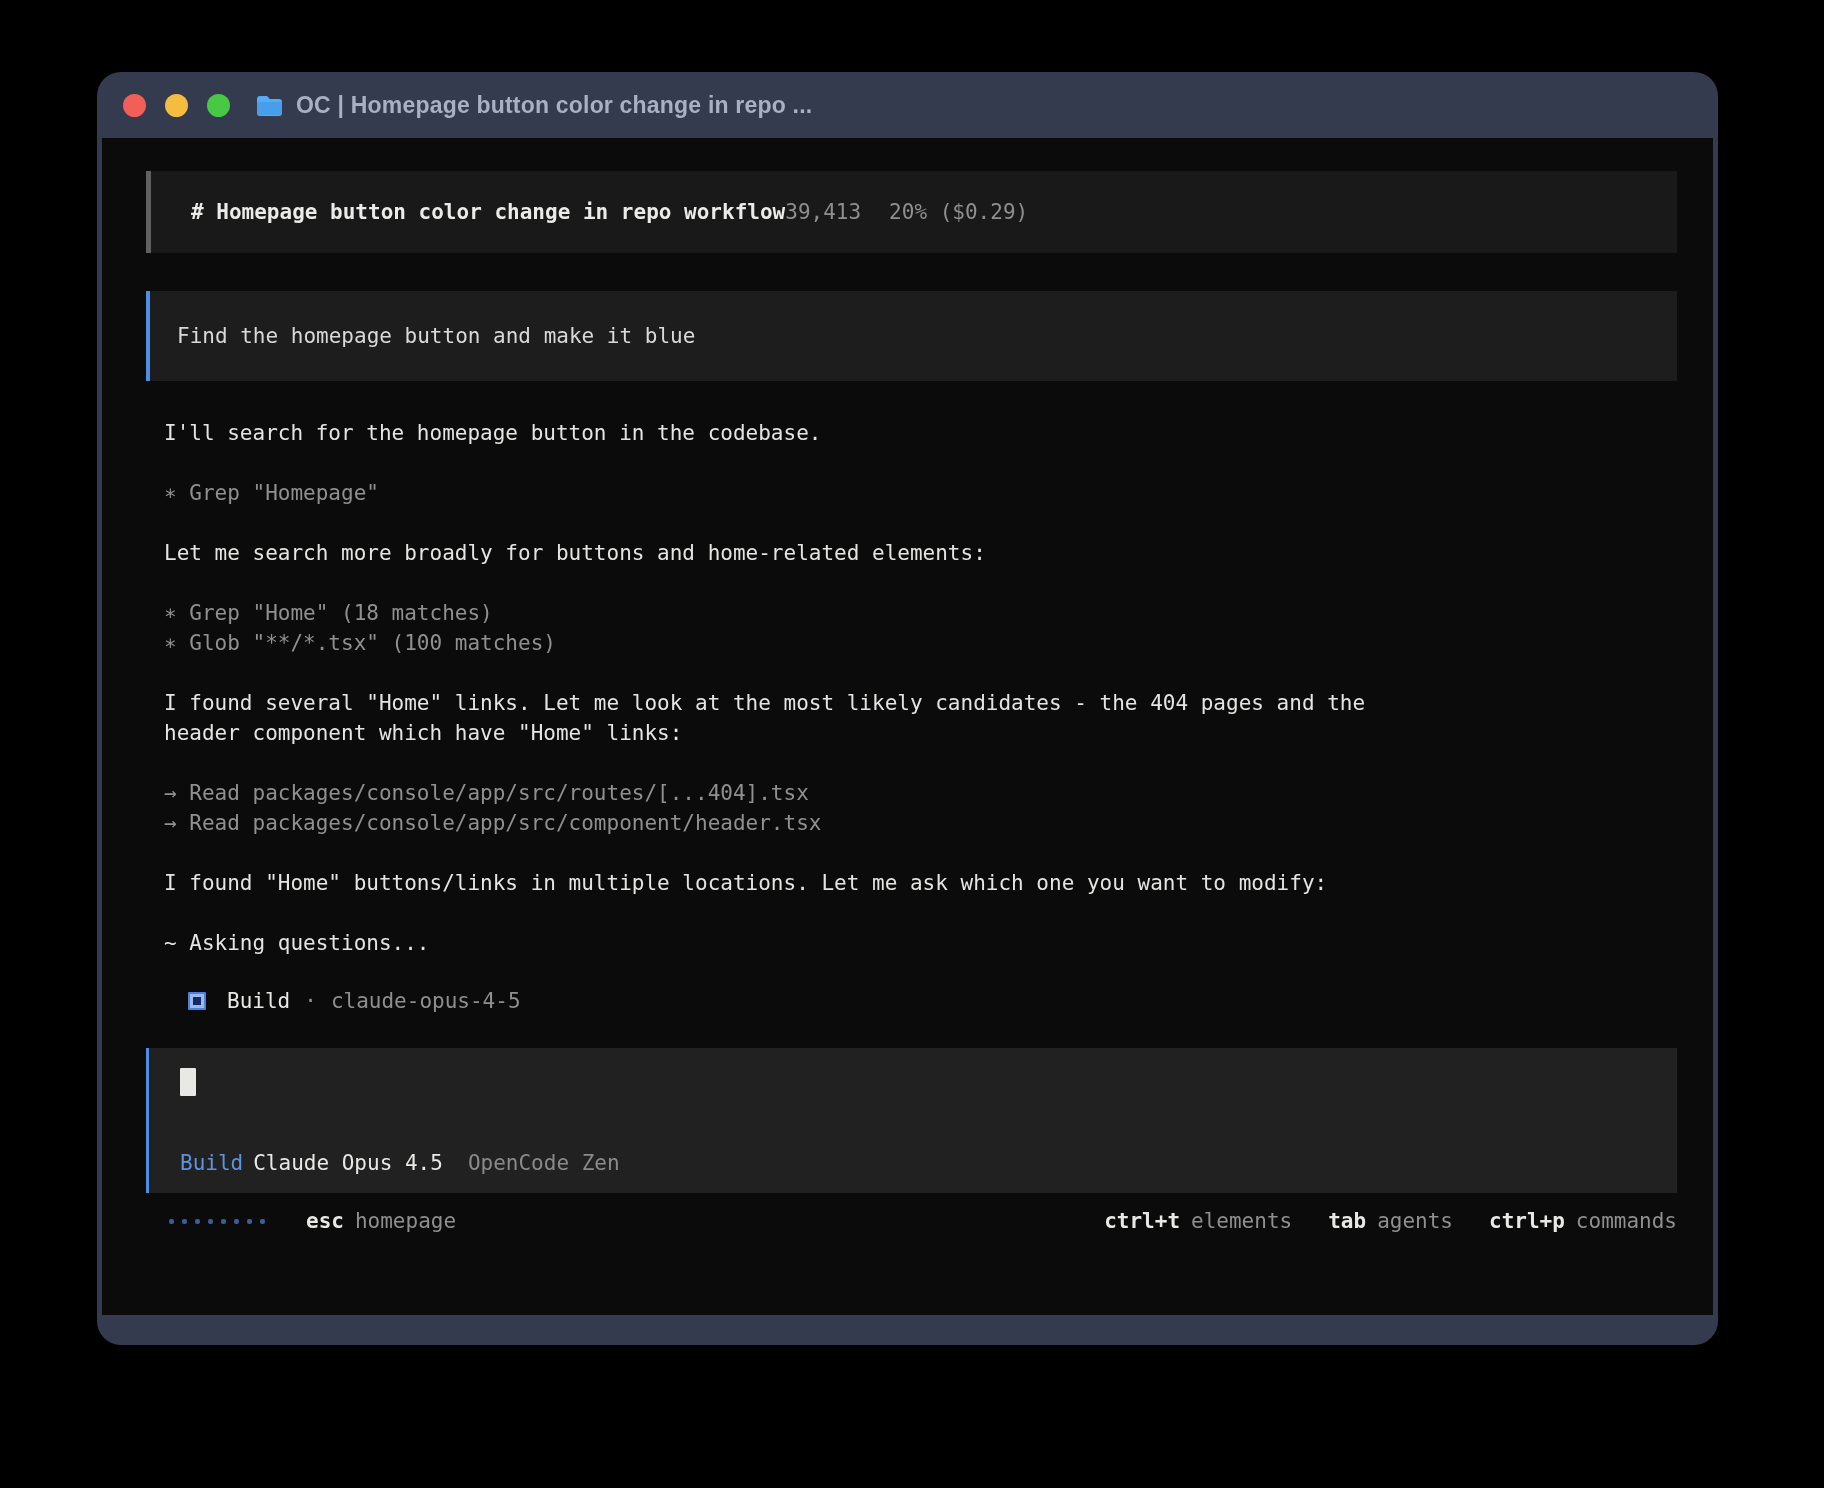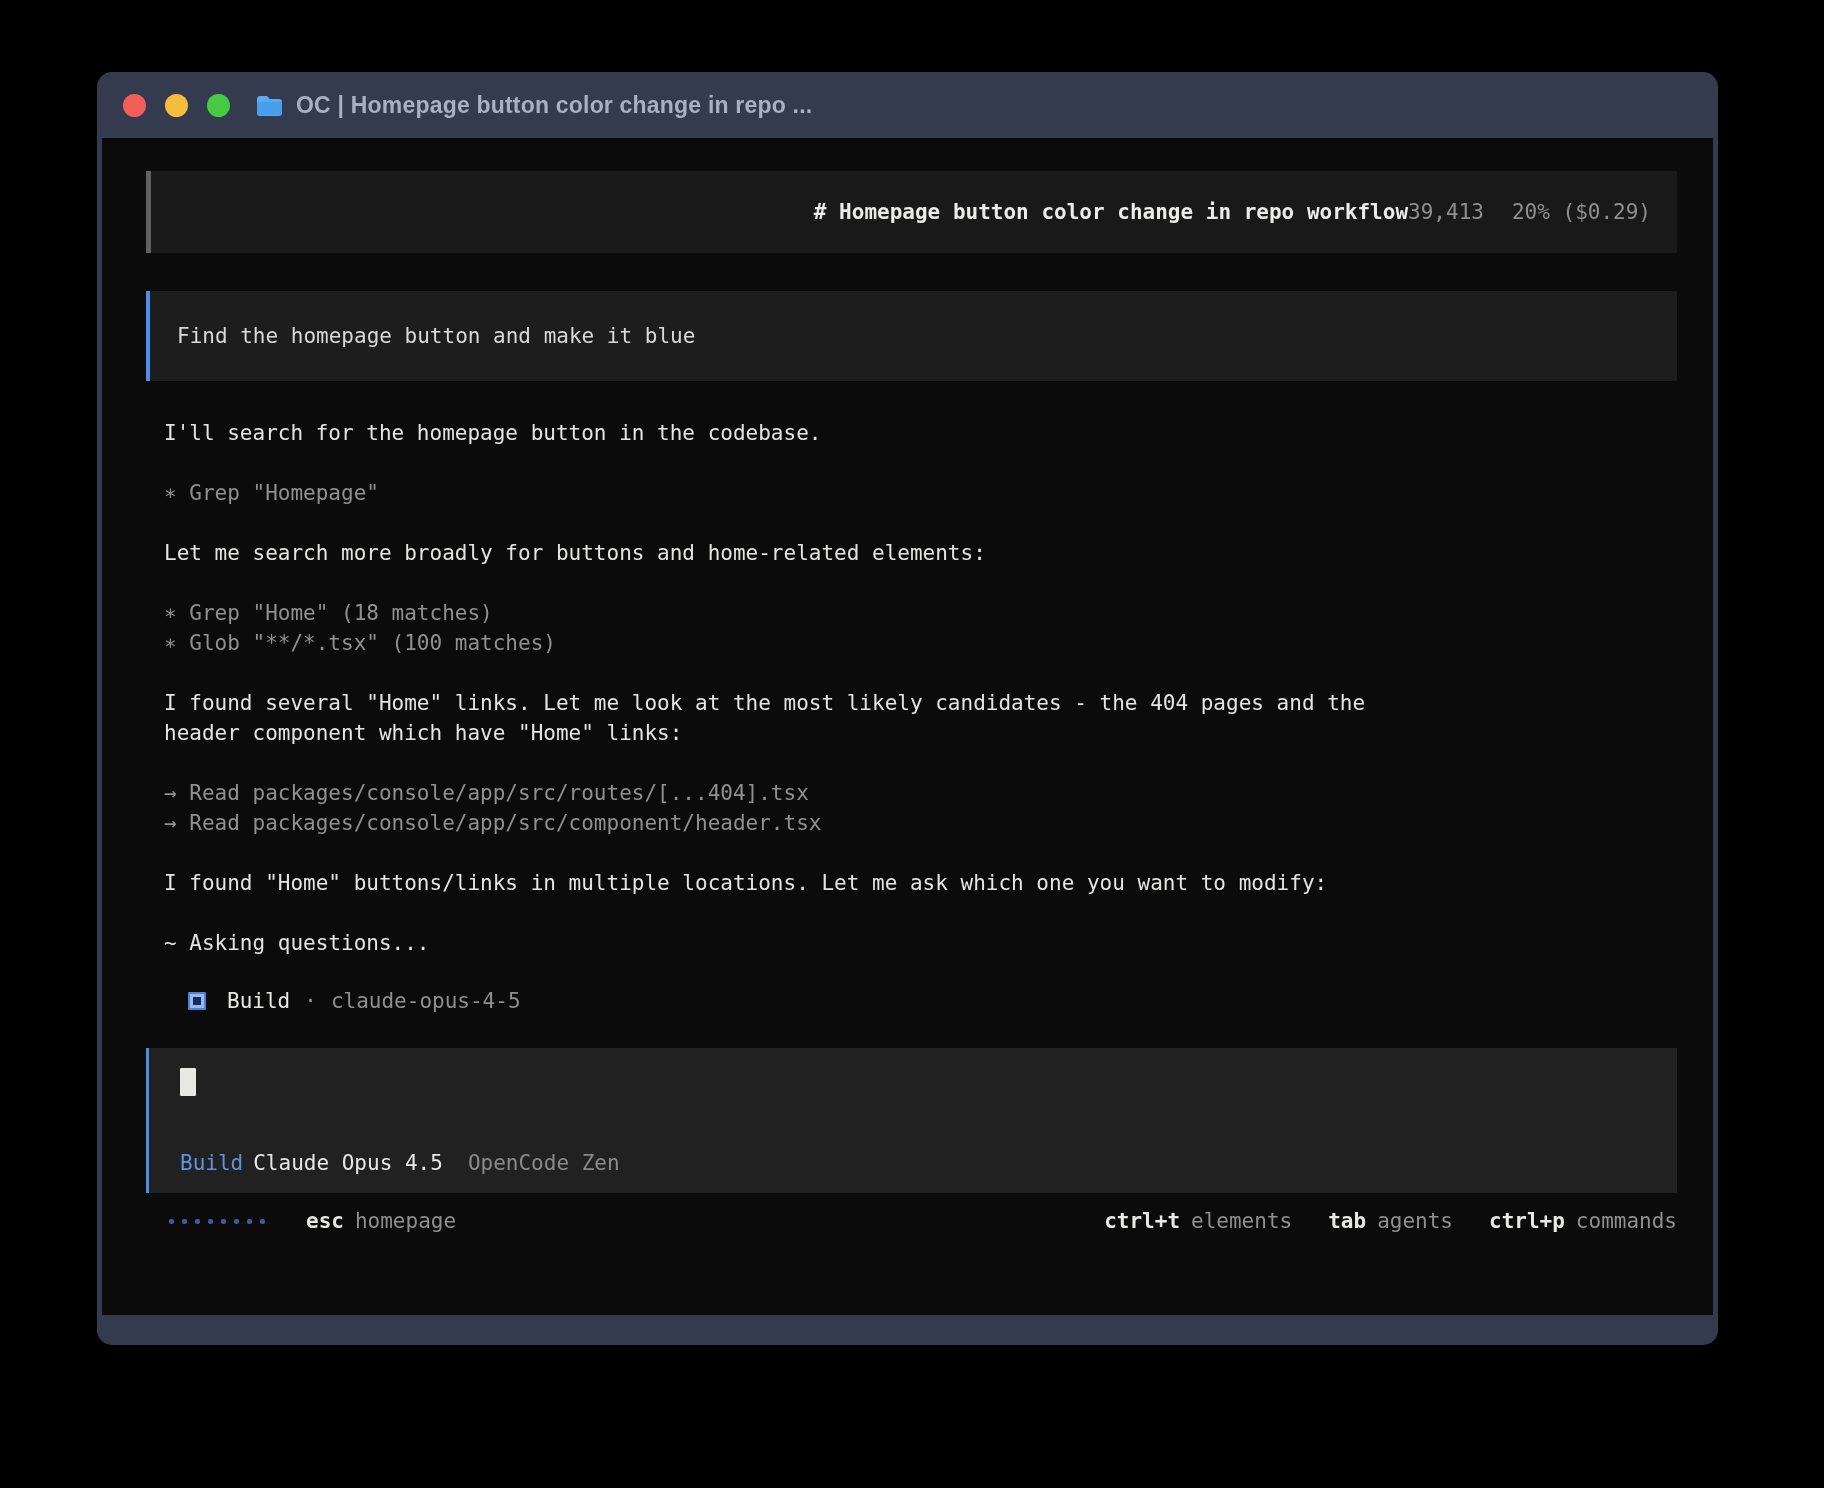--- a/index.html
+++ b/index.html
@@ -1,21 +1,21 @@
 <!DOCTYPE html>
 <html><head>
 <meta charset="utf-8">
 <style>
   * { margin:0; padding:0; box-sizing:border-box; }
   html,body { width:1824px; height:1488px; background:#000; overflow:hidden; }
   body { font-family:"DejaVu Sans Mono", monospace; }
 
   .window {
     position:absolute; left:97px; top:72px; width:1621px; height:1273px;
-    background:#353b4f; border-radius:15px;
+    background:#353b4f; border-radius:24px;
     box-shadow:0 24px 70px rgba(0,0,0,.85);
     overflow:hidden;
   }
   .titlebar {
     height:66px; display:flex; align-items:center; padding:0 26px;
   }
   .lights { display:flex; gap:19px; align-items:center; }
   .light { width:23px; height:23px; border-radius:50%; border:none; padding:0; }
   .light.red { background:#f25f58; }
   .light.yellow { background:#f5bd3f; }
@@ -27,22 +27,22 @@
     white-space:nowrap;
   }
 
   .content {
     position:absolute; left:5px; right:5px; top:66px; bottom:30px;
     background:#0b0b0b; padding:33px 36px 0 44px; overflow:hidden;
   }
 
   .block-header {
     height:82px; background:#191919; border-left:5px solid #606060;
-    display:flex; align-items:center; justify-content:flex-end;
-    padding:0 26px 0 12px;
+    display:flex; align-items:center; justify-content:flex-start;
+    padding:0 26px 0 40px;
   }
   .h-title { font-weight:bold; font-size:21px; color:#ebebea; white-space:nowrap; }
   .h-stats { display:flex; gap:28px; font-size:21px; color:#8f8f8f; white-space:nowrap; }
 
   .block-user {
     margin-top:38px; height:90px; background:#1d1d1d;
     border-left:4px solid #4f8ee8; display:flex; align-items:center;
     padding-left:27px; font-size:21px; color:#d9d9d9;
   }
 

